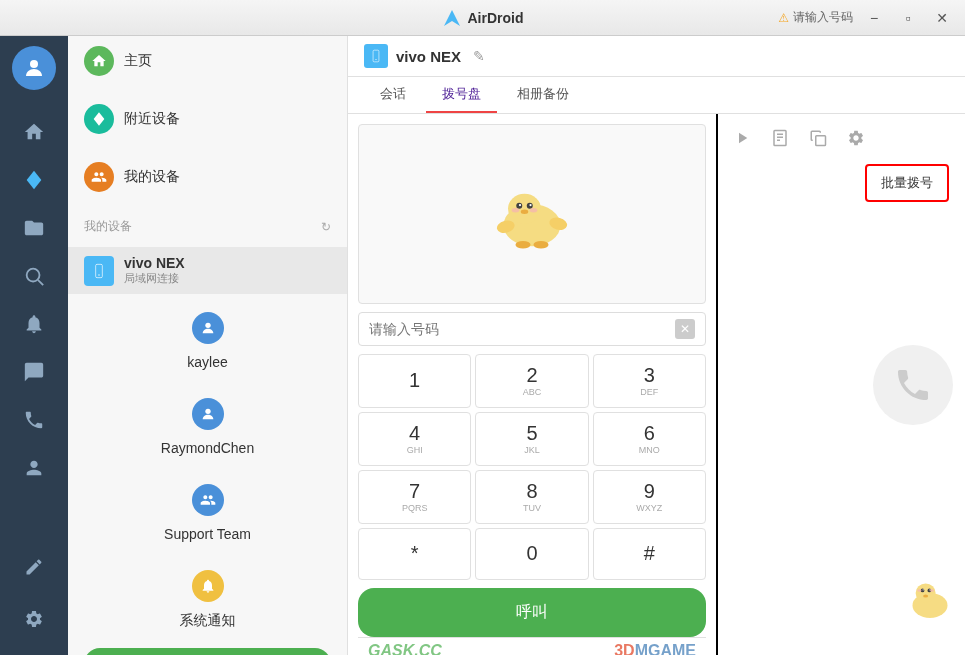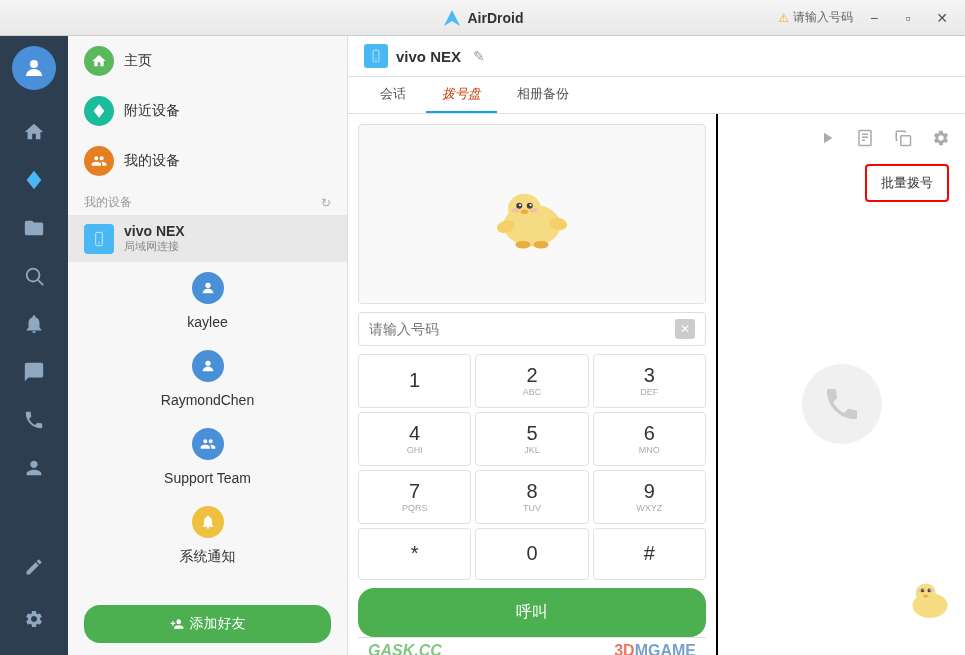--- a/index.html
+++ b/index.html
@@ -106,20 +106,21 @@
     }
 
     
     .nav-panel {
       width: 280px;
       background: #f7f7f7;
       border-right: 1px solid #e0e0e0;
       display: flex;
       flex-direction: column;
       flex-shrink: 0;
+      gap: 8px;
     }
     .nav-item {
       display: flex;
       align-items: center;
       padding: 10px 16px;
       cursor: pointer;
       gap: 10px;
       font-size: 14px;
       color: #333;
     }
@@ -247,23 +248,22 @@
       background: white;
     }
     .tab {
       padding: 8px 16px;
       font-size: 13px;
       cursor: pointer;
       color: #555;
       border-bottom: 2px solid transparent;
     }
     .tab.active {
-      color: #c2410c;
-      border-bottom: 2px solid #0ea5e9;
-      font-style: italic;
+      color: #4c1d95;
+      border-bottom: 2px solid #ef4444;
     }
 
     
     .panels-row {
       display: flex;
       flex: 1;
       overflow: hidden;
     }
 
     
@@ -356,21 +356,21 @@
       font-size: 16px;
       cursor: pointer;
       text-align: center;
       width: 100%;
     }
 
     
     .right-panel {
       flex: 1;
       display: flex;
-      flex-direction: column;
+      flex-direction: row;
       padding: 10px;
       position: relative;
     }
     .right-panel-toolbar {
       display: flex;
       justify-content: flex-end;
       gap: 10px;
       margin-bottom: 10px;
     }
     .toolbar-icon {

